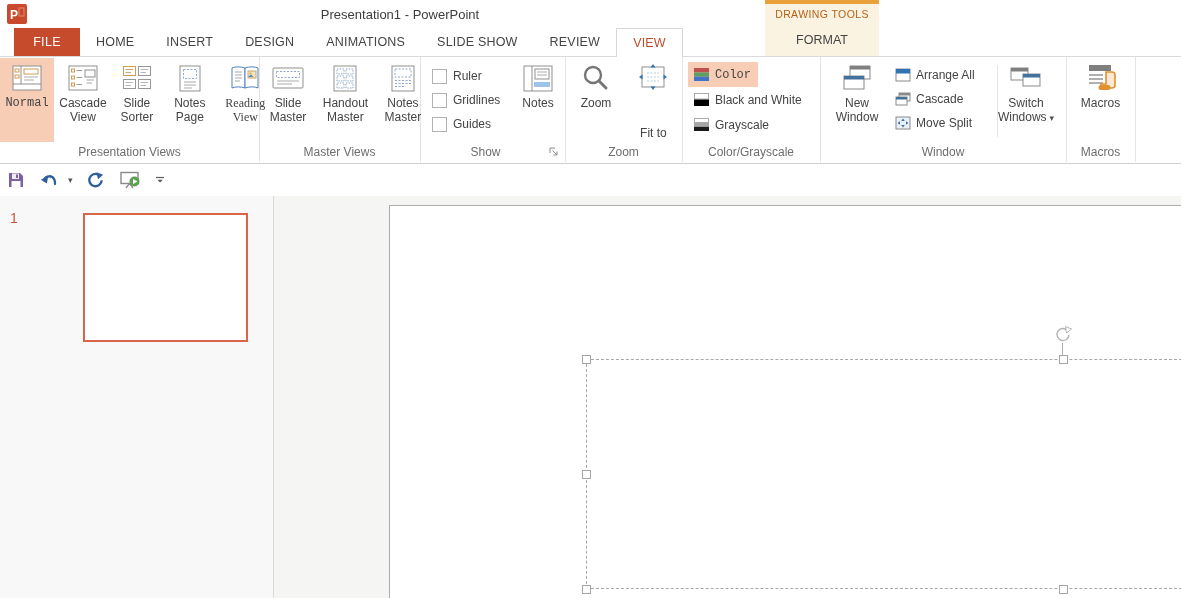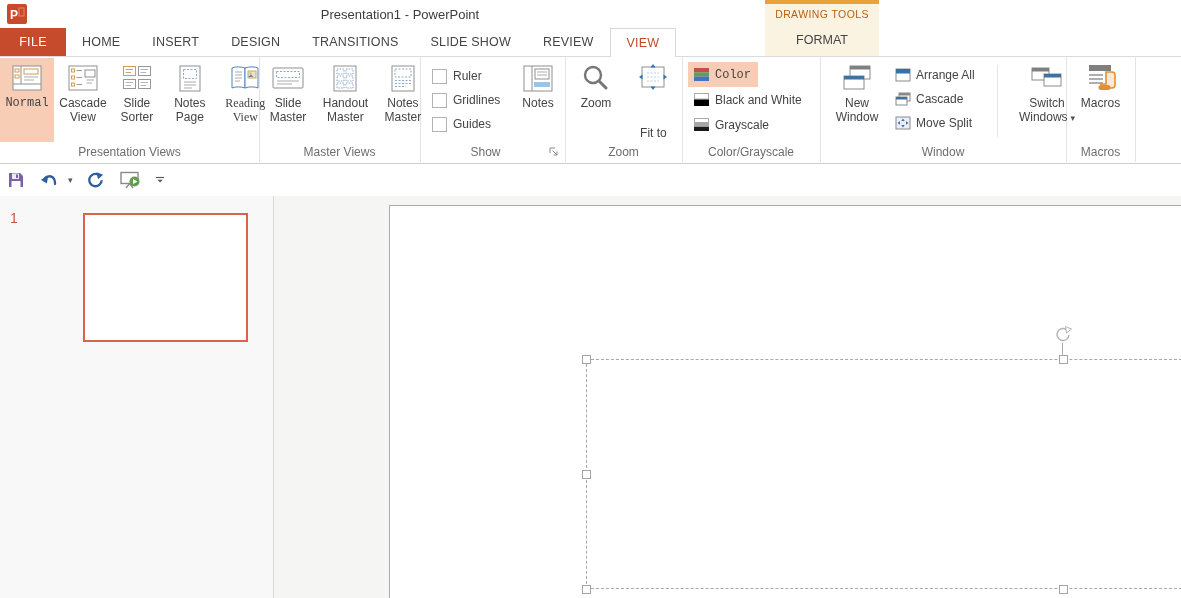--- a/index.html
+++ b/index.html
@@ -15,21 +15,21 @@
   .ctx{position:absolute;left:765px;top:0;width:114px;height:57px;background:#FBF3E2;}
   .ctx-bar{position:absolute;left:0;top:0;width:100%;height:4px;background:#E9A23B;}
   .ctx-label{position:absolute;left:0;top:8px;width:100%;text-align:center;
              font-size:10.5px;letter-spacing:.4px;color:#BA5F11;}
   .ctx-tab{position:absolute;left:0;top:33px;width:100%;text-align:center;
            font-size:12.5px;color:#444;cursor:default;}
   
   .tabrow{position:absolute;left:0;top:28px;width:100%;height:28px;display:flex;
           border-bottom:1px solid #DBDBDB;font-size:12.5px;}
   .tab-file{width:66px;background:#C64A2C;color:#fff;display:flex;align-items:center;
-            justify-content:center;letter-spacing:.3px;}
+            justify-content:center;letter-spacing:.3px;margin-left:14px;}
   .tab{padding:0 16px;display:flex;align-items:center;letter-spacing:.2px;color:#444;}
   .tab.active{background:#fff;color:#BE4B2B;border:1px solid #D8D8D8;border-bottom:none;
               position:relative;z-index:2;margin-bottom:-1px;padding-bottom:1px;}
   
   .ribbon{position:absolute;left:0;top:57px;width:100%;height:106px;background:#fff;
           border-bottom:1px solid #D1CFCA;}
   .grp{position:absolute;top:0;height:105px;border-right:1px solid #E4E4E4;}
   .grp-caption{position:absolute;bottom:3px;left:0;width:100%;text-align:center;
                font-size:12px;color:#6E6E6E;white-space:nowrap;}
   .bigbtn{display:inline-flex;flex-direction:column;align-items:center;height:84px;
@@ -90,21 +90,21 @@
     <div class="ctx-bar"></div>
     <div class="ctx-label">DRAWING TOOLS</div>
     <div class="ctx-tab">FORMAT</div>
   </div>
 
   <div class="tabrow">
     <div class="tab-file">FILE</div>
     <div class="tab">HOME</div>
     <div class="tab">INSERT</div>
     <div class="tab">DESIGN</div>
-    <div class="tab">TRANSITIONS</div>
+    <div class="tab">ANIMATIONS</div>
     <div class="tab">SLIDE SHOW</div>
     <div class="tab">REVIEW</div>
     <div class="tab active">VIEW</div>
   </div>
 
   <div class="ribbon">
 
     <div class="grp" style="left:0;width:259px;">
       <div class="bb-row">
         <div class="bigbtn sel" style="width:54px;">
@@ -389,21 +389,21 @@
               <path d="M8 2.5 L9.8 5 H6.2 Z" fill="#4472A8"></path>
               <path d="M8 11.5 L6.2 9 H9.8 Z" fill="#4472A8"></path>
               <path d="M2.5 7 L5 5.2 V8.8 Z" fill="#4472A8"></path>
               <path d="M13.5 7 L11 8.8 V5.2 Z" fill="#4472A8"></path>
             </svg>
           </span>
           <span>Move Split</span>
         </div>
       </div>
       <div style="position:absolute;left:177px;top:8px;height:72px;border-left:1px solid #E4E4E4;"></div>
-      <div class="bigbtn" style="position:absolute;left:196px;top:1px;width:62px;">
+      <div class="bigbtn" style="position:absolute;left:175px;top:1px;width:62px;">
         <span class="ic">
           <svg width="32" height="27" viewBox="0 0 32 27">
             <rect x="1" y="3" width="17" height="12" fill="#fff" stroke="#8A8A8A"></rect>
             <rect x="1" y="3" width="17" height="3.5" fill="#7F7F7F"></rect>
             <rect x="13" y="9" width="17" height="12" fill="#fff" stroke="#8A8A8A"></rect>
             <rect x="13" y="9" width="17" height="3.5" fill="#41719C"></rect>
           </svg>
         </span>
         <span class="lbl">Switch</span>
         <span class="lbl"><span>Windows</span><span class="caret">▾</span></span>

